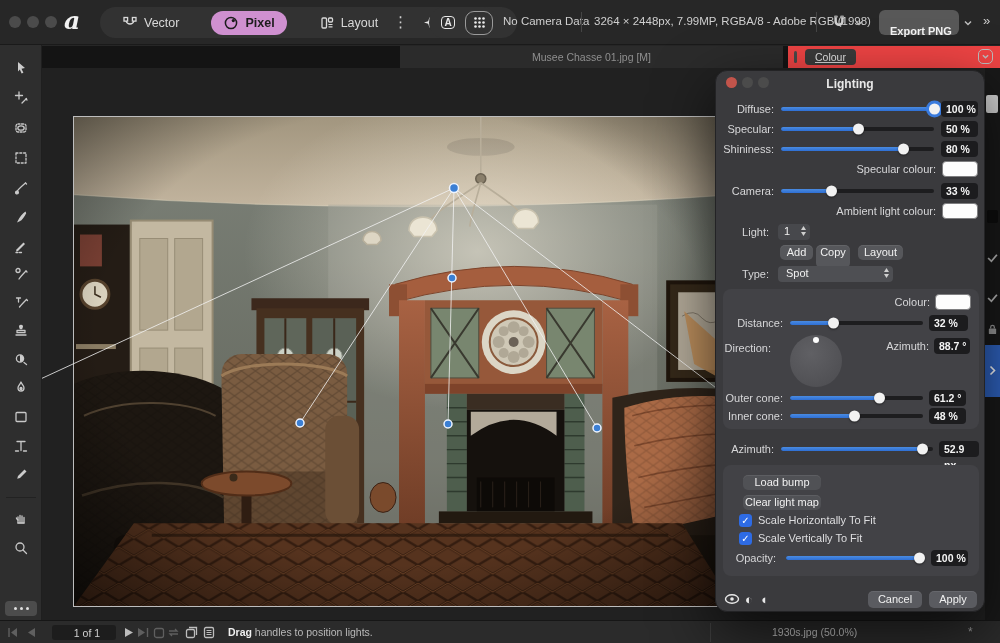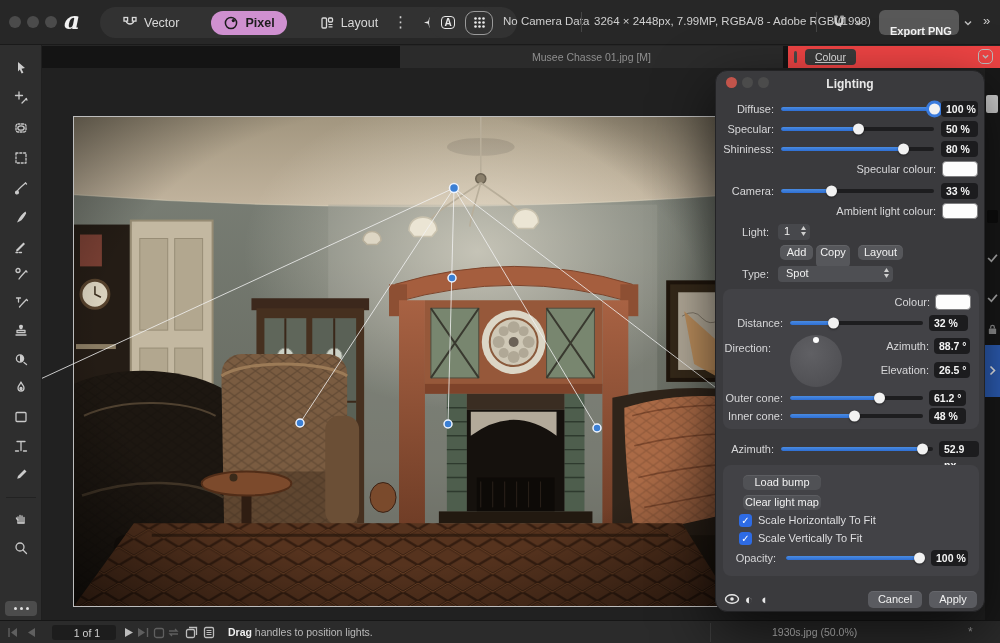--- a/index.html
+++ b/index.html
@@ -679,24 +679,20 @@
         </div>
       <span class="val" style="left:213px;width:39px">32 %</span>
     </div>
     <span class="lbl" style="left:0;width:55px;top:271px">Direction:</span>
     <div class="dial"></div>
     <div class="dialdot"></div>
     <div class="srow" style="top:267px">
       <span class="lbl" style="left:145px;width:68px">Azimuth:</span>
       <span class="val" style="left:218px;width:36px">88.7 °</span>
     </div>
-    <div class="srow" style="top:291px">
-      <span class="lbl" style="left:145px;width:68px">Elevation:</span>
-      <span class="val" style="left:218px;width:36px">26.5 °</span>
-    </div>
     <div class="srow" style="top:319px">
       <span class="lbl" style="left:0;width:67px">Outer cone:</span>
       <div class="slider" style="left:74px;width:133px">
         <div class="sfill" style="width: 67%;">
             <div class="thumb"></div>
           </div>
         </div>
       <span class="val" style="left:213px;width:37px">61.2 °</span>
     </div>
     <div class="srow" style="top:337px">

